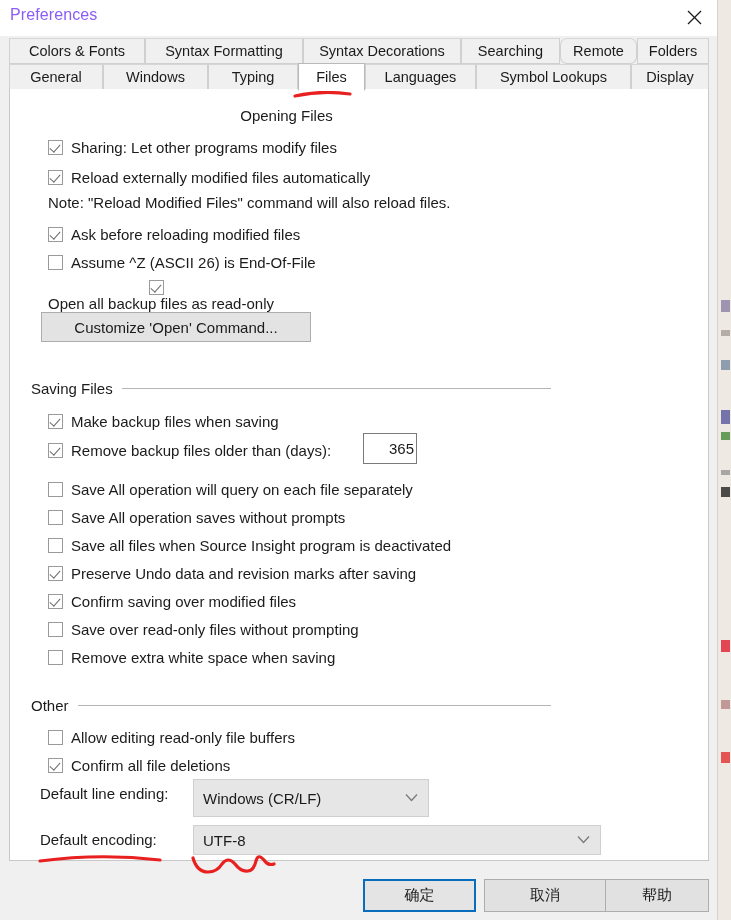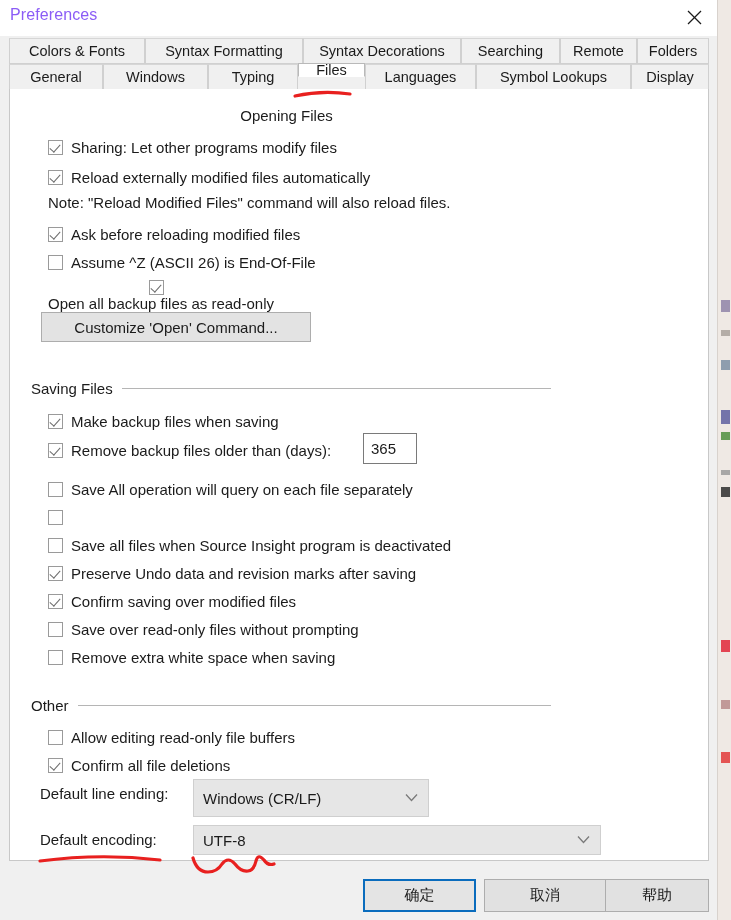--- a/index.html
+++ b/index.html
@@ -100,21 +100,21 @@
     white-space: nowrap;
     cursor: default;
   }
   .tab.selected {
     background: #ffffff;
     border-bottom-color: #ffffff;
     border-left: 1px solid #b9b9b9;
     border-right: 1px solid #b9b9b9;
     border-top: 1px solid #b9b9b9;
     z-index: 5;
-    height: 14px;
+    height: 28px;
     top: -1px;
   }
 
   
   #pane {
     position: absolute;
     left: 9px; top: 89px;
     width: 700px;
     height: 772px;
     background: #ffffff;
@@ -201,21 +201,21 @@
   }
 
   
   .textfield {
     position: absolute;
     box-sizing: border-box;
     background: #ffffff;
     border: 1px solid #7a7a7a;
     display: flex;
     align-items: center;
-    padding-left: 7px;
+    padding-left: 25px;
     font-size: 15px;
     color: #1b1b1b;
     cursor: text;
   }
 
   
   .fieldlabel {
     position: absolute;
     font-size: 15px;
     color: #1b1b1b;
@@ -299,21 +299,21 @@
     </div>
   </div>
 
   <div id="tabstrip">
 
     <div class="tabrow row1">
       <div class="tab" style="left:0px;width:136px;">Colors &amp; Fonts</div>
       <div class="tab" style="left:136px;width:158px;">Syntax Formatting</div>
       <div class="tab" style="left:294px;width:158px;">Syntax Decorations</div>
       <div class="tab" style="left:452px;width:99px;">Searching</div>
-      <div class="tab" style="left:551px;width:77px;">Remote</div>
+      <div class="tab" style="left:551px;width:77px;border-radius:7px;">Remote</div>
       <div class="tab" style="left:628px;width:72px;">Folders</div>
     </div>
 
     <div class="tabrow row2">
       <div class="tab" style="left:0px;width:94px;">General</div>
       <div class="tab" style="left:94px;width:105px;">Windows</div>
       <div class="tab" style="left:199px;width:90px;">Typing</div>
       <div class="tab selected" style="left:289px;width:67px;">Files</div>
       <div class="tab" style="left:356px;width:111px;">Languages</div>
       <div class="tab" style="left:467px;width:155px;text-align:center;">Symbol Lookups</div>
@@ -367,20 +367,21 @@
       <span class="cblabel">Remove backup files older than (days):</span>
     </div>
     <div class="textfield" style="left:353px;top:344px;width:54px;height:31px;">365</div>
 
     <div class="cbrow" style="top:390px;">
       <span class="cb"></span>
       <span class="cblabel">Save All operation will query on each file separately</span>
     </div>
     <div class="cbrow" style="top:418px;">
       <span class="cb"></span>
+      <span class="cblabel">Save All operation saves without prompts</span>
     </div>
     <div class="cbrow" style="top:446px;">
       <span class="cb"></span>
       <span class="cblabel">Save all files when Source Insight program is deactivated</span>
     </div>
     <div class="cbrow" style="top:474px;">
       <span class="cb checked"></span>
       <span class="cblabel">Preserve Undo data and revision marks after saving</span>
     </div>
     <div class="cbrow" style="top:502px;">

